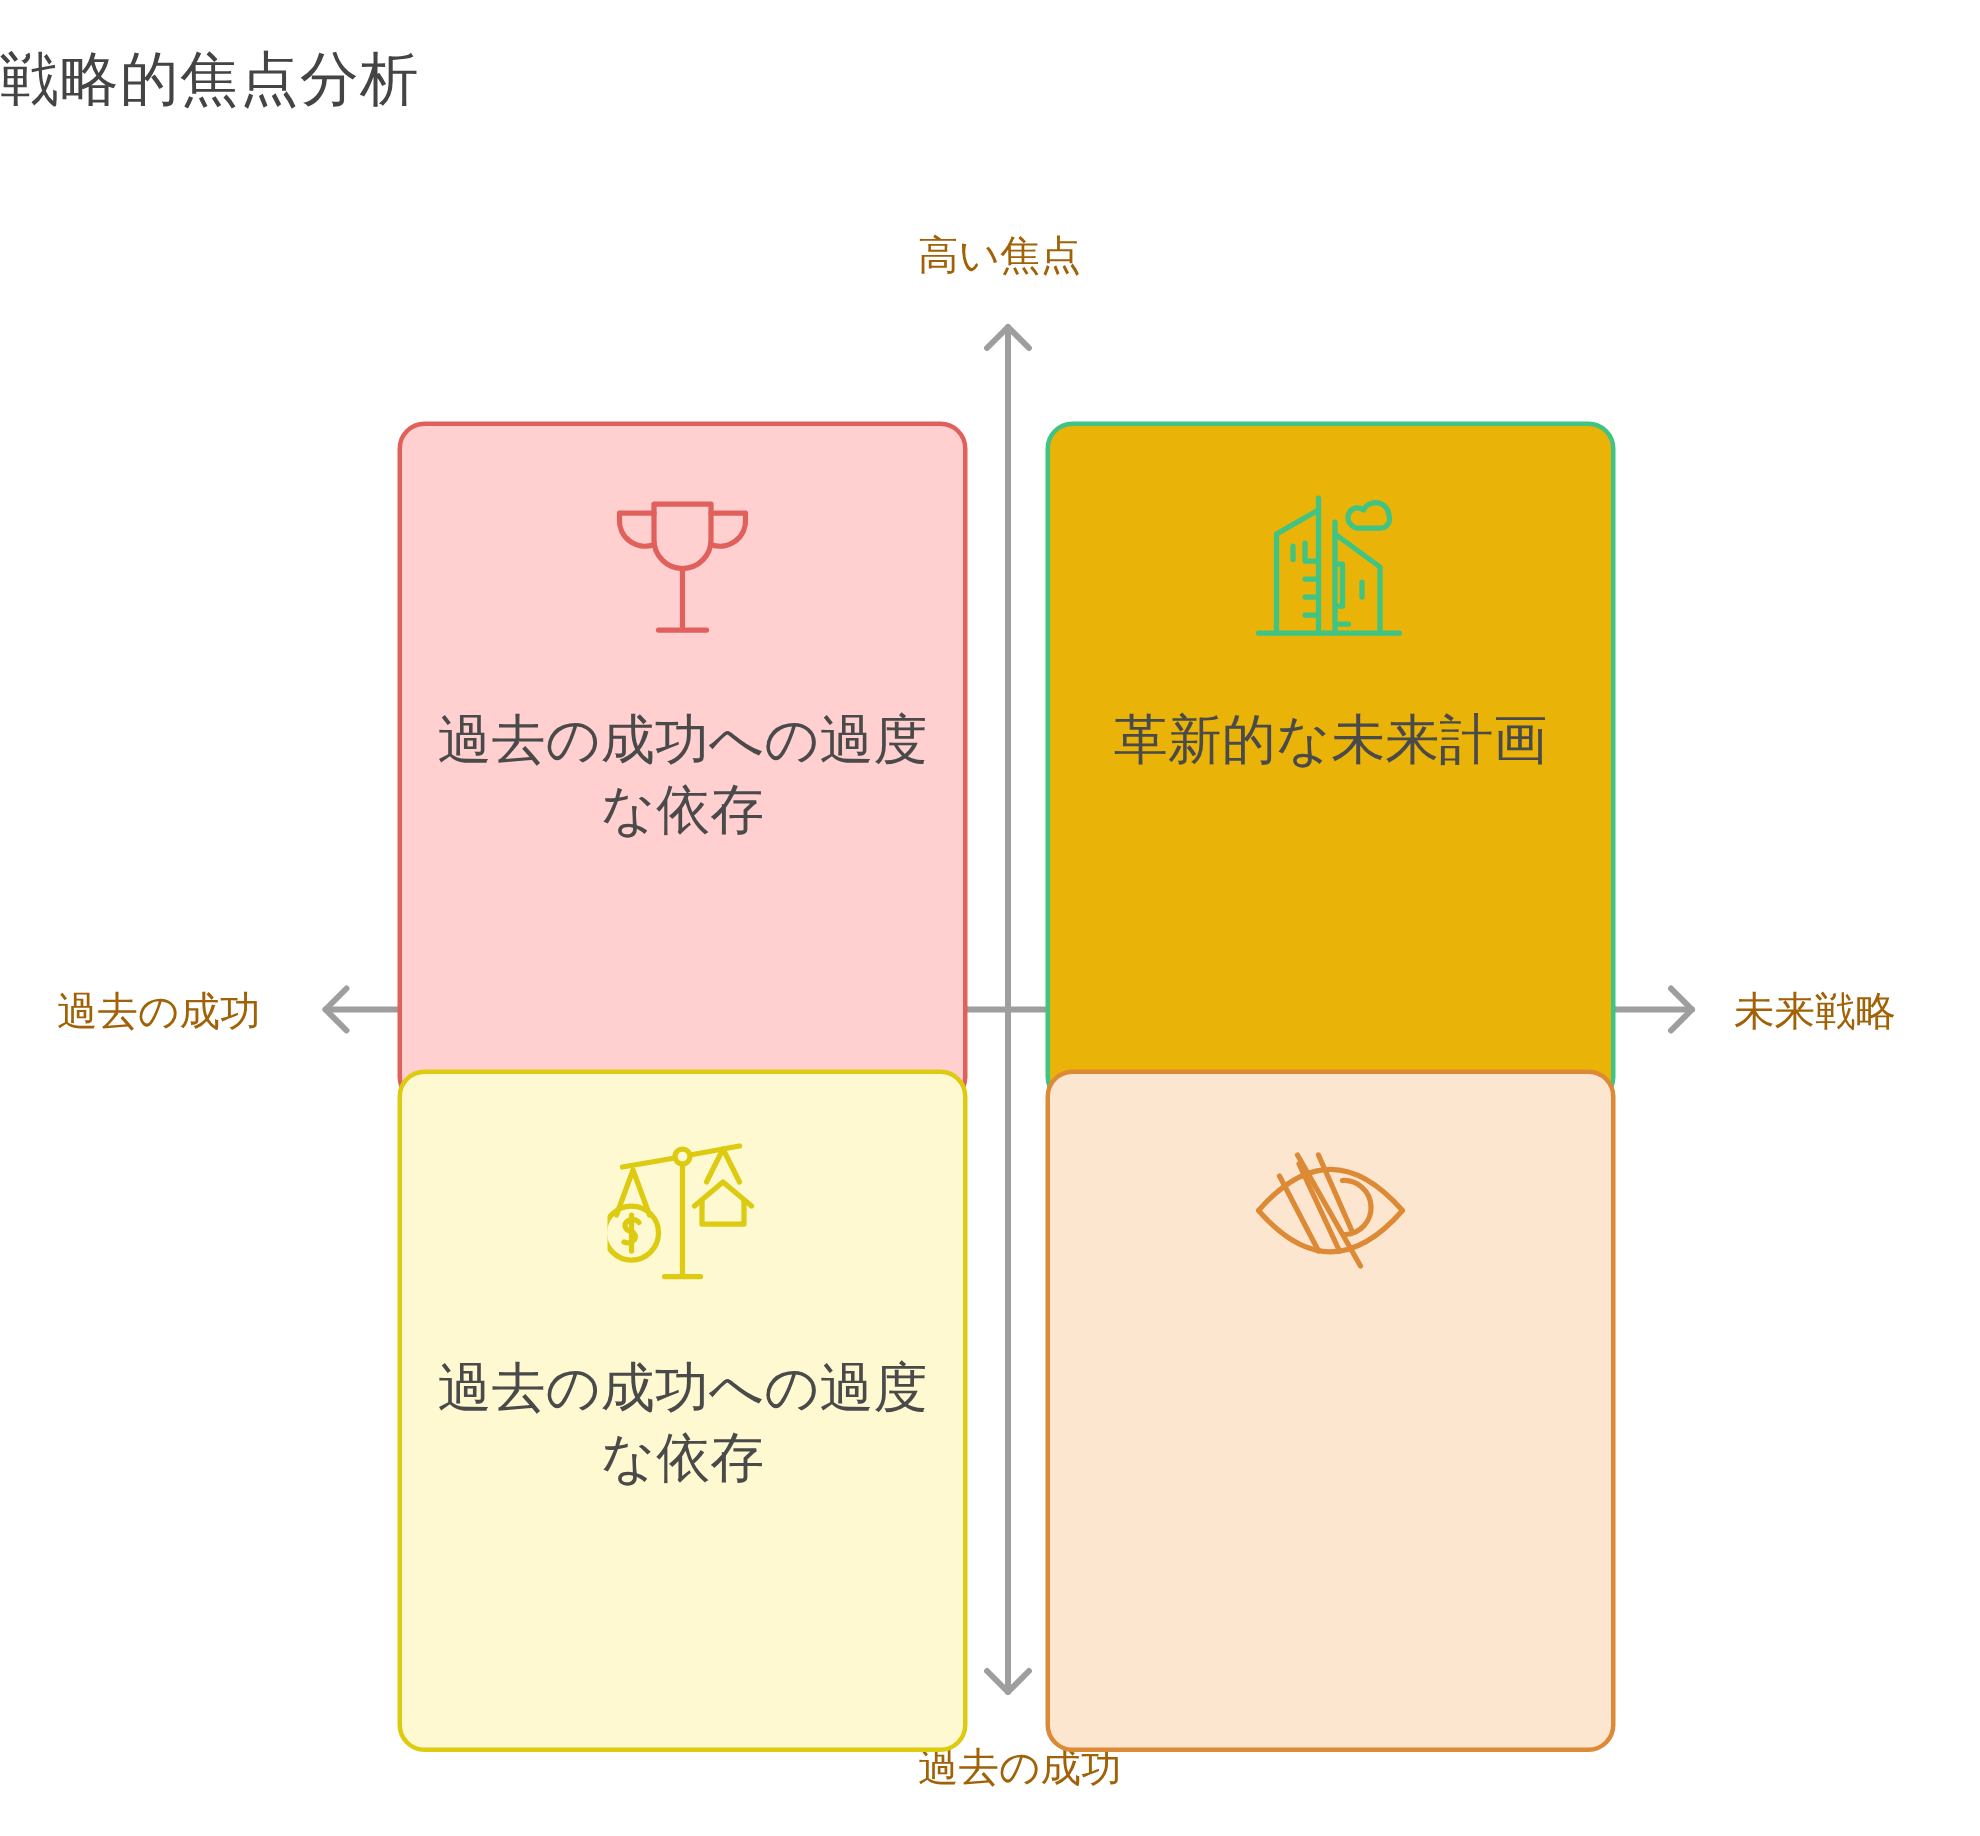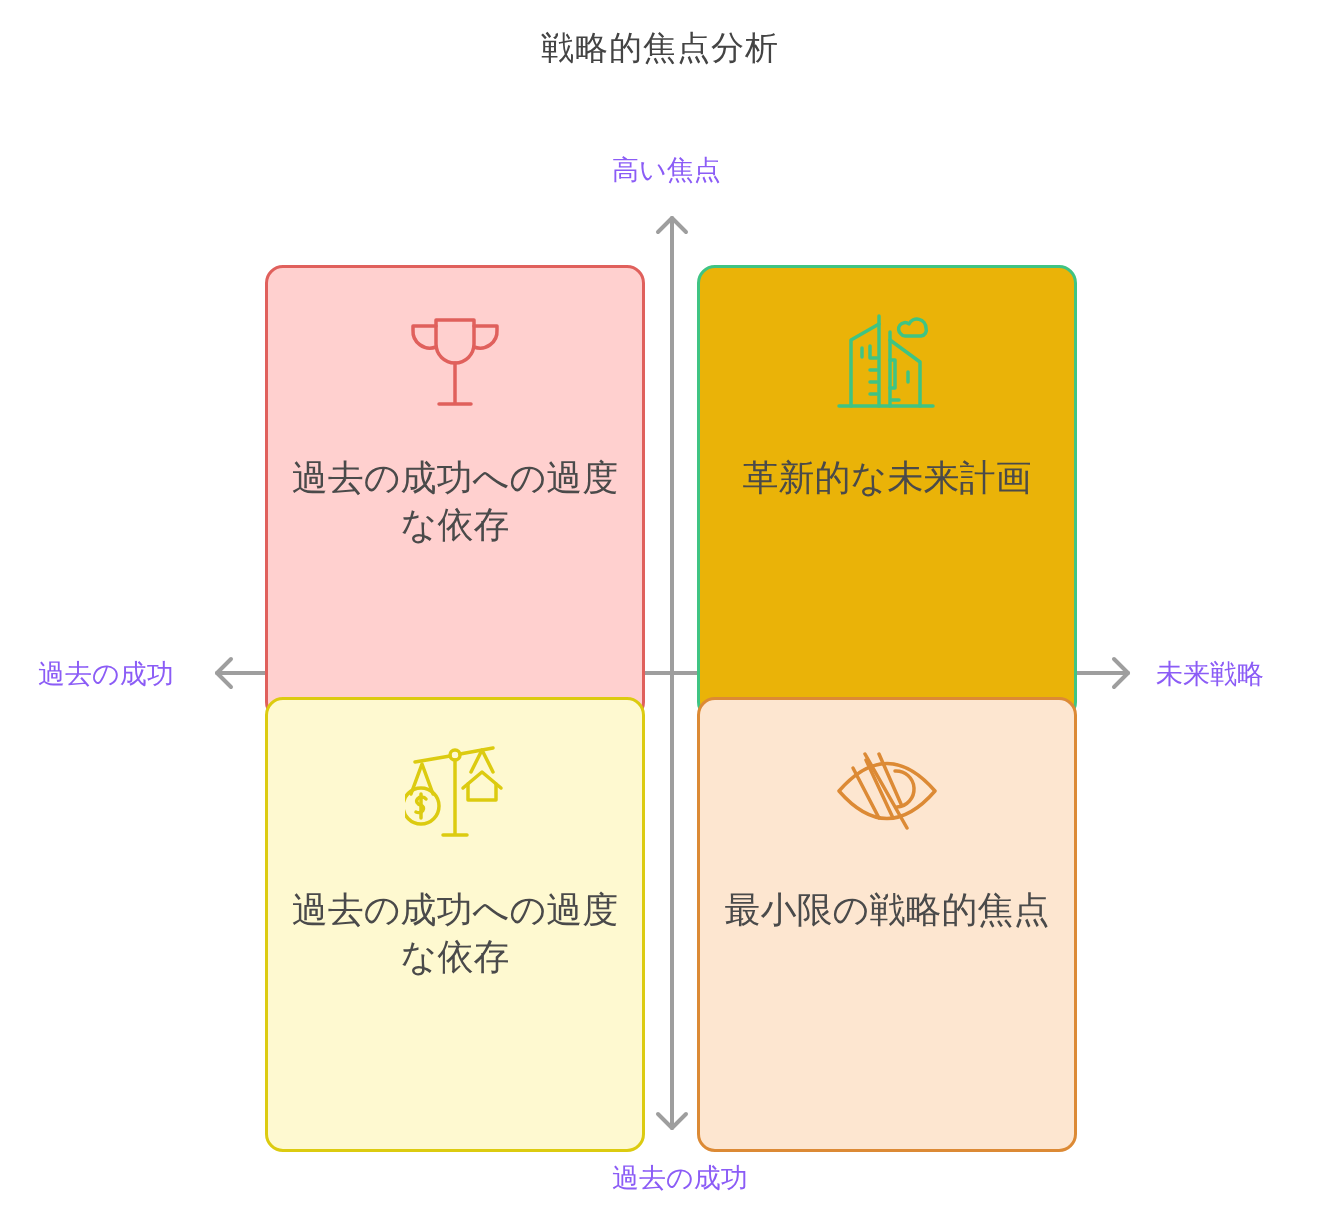--- a/index.html
+++ b/index.html
@@ -1,23 +1,23 @@
 <!DOCTYPE html>
 <html><head>
 <meta charset="utf-8">
 <style>
   html, body { margin: 0; padding: 0; background: #ffffff; }
   body { width: 1320px; height: 1224px; position: relative; overflow: hidden;
          font-family: "DejaVu Sans", "Liberation Sans", sans-serif; }
-  .title { position: absolute; left: 0; width: 1320px; top: 26px; text-align: center;
-           font-size: 33px; color: #444444; letter-spacing: 1px; }
+  .title { position: absolute; left: 0; width: 1320px; top: 26px; text-align: left;
+           font-size: 39px; color: #444444; letter-spacing: 1px; }
   .axis-svg { position: absolute; left: 0; top: 0; }
-  .axis-label { position: absolute; font-size: 27px; color: #8b5cf6; white-space: nowrap; }
+  .axis-label { position: absolute; font-size: 27px; color: #a16207; white-space: nowrap; }
   .box { position: absolute; width: 380px; height: 455px; box-sizing: border-box;
-         border-radius: 18px; border: 3px solid; }
+         border-radius: 18px; border: 3px solid; margin-top: 16px; }
   .box .icon { position: absolute; left: 50%; top: 44px; width: 100px; height: 100px;
                transform: translateX(-50%); }
   .box .label { position: absolute; left: 20px; right: 20px; top: 186px; text-align: center;
                 font-size: 36px; line-height: 47px; color: #4a4a4a; }
 </style>
 </head>
 <body>
 
 <div class="title">戦略的焦点分析</div>
 
@@ -96,14 +96,13 @@
   <svg class="icon" viewBox="0 0 100 100">
     <g fill="none" stroke="#dc8a35" stroke-width="3.5" stroke-linecap="round" stroke-linejoin="round">
       <path d="M2,47 Q50,-8 98,47 Q50,102 2,47 Z"></path>
       <path d="M58,27 A16,16 0 0 1 60,63"></path>
       <line x1="28" y1="10" x2="70" y2="84"></line>
       <line x1="16" y1="24" x2="42" y2="74"></line>
       <line x1="29" y1="16" x2="56" y2="74"></line>
       <line x1="42" y1="10" x2="64" y2="60"></line>
     </g>
   </svg>
-  <div class="label">最小限の戦略的焦点</div>
 </div>
 
 </body></html>

